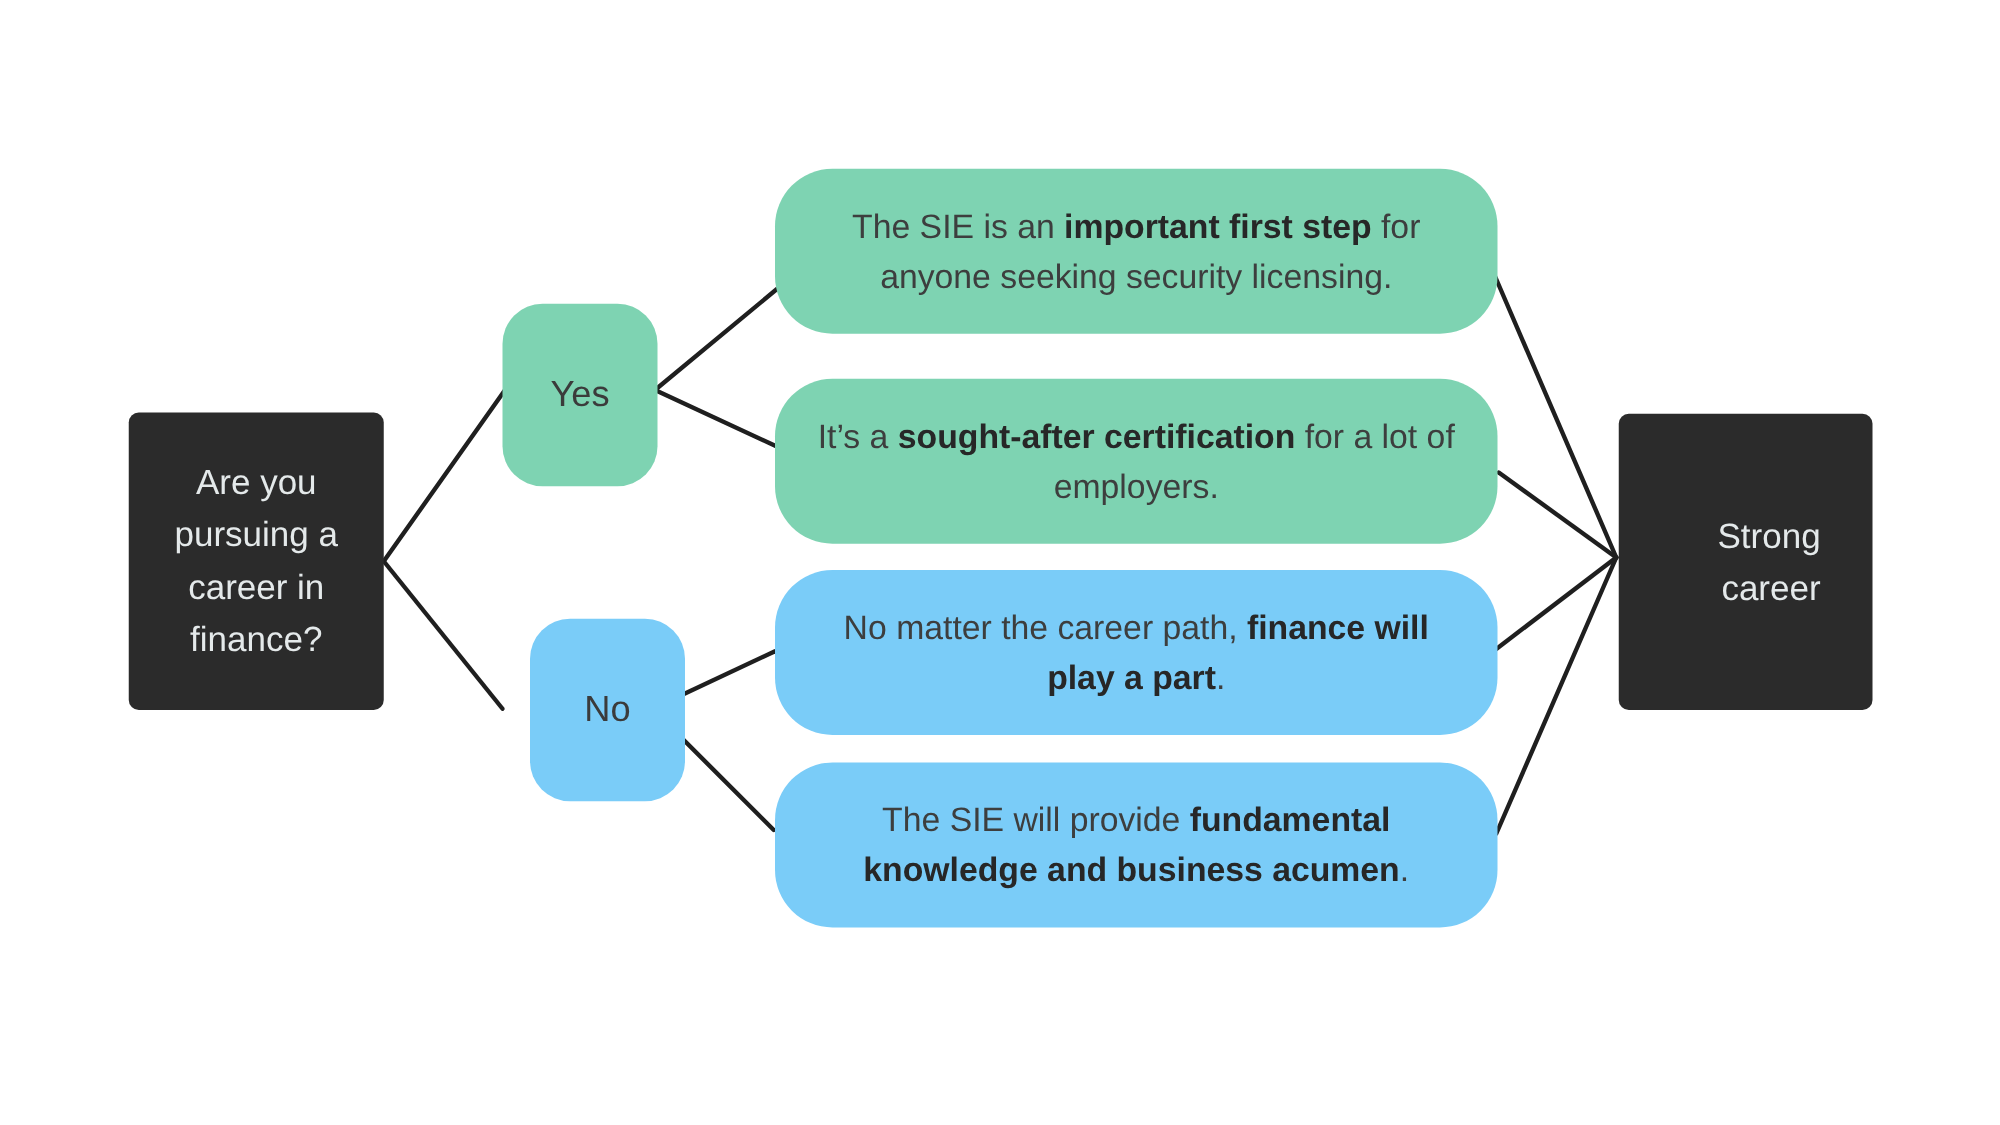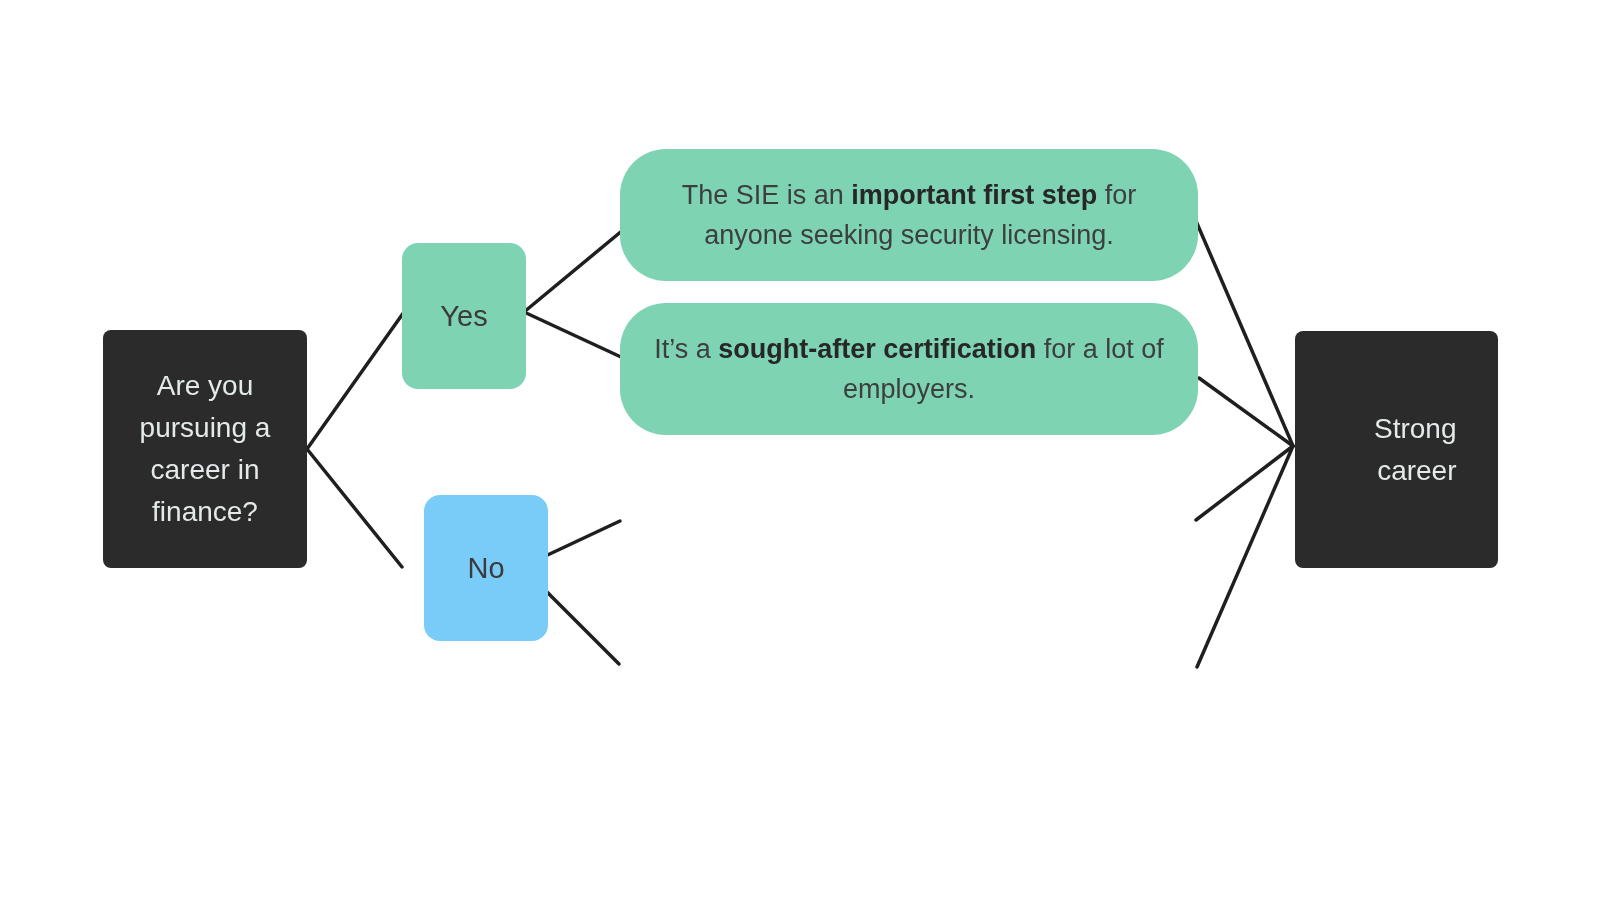--- a/index.html
+++ b/index.html
@@ -46,21 +46,21 @@
     font-size: 28px;
     line-height: 42px;
     font-weight: 400;
   }
   .node-question { left: 103px; top: 330px; width: 204px; height: 238px; }
   .node-question .inner { width: 172px; }
   .node-result { left: 1295px; top: 331px; width: 203px; height: 237px; text-align: right; }
   .node-result .inner { width: 120px; }
   .branch-node {
     width: 124px; height: 146px;
-    border-radius: 16px;
+    border-radius: 32px;
     color: #3b3b3b;
     font-size: 29px;
   }
   .node-yes { left: 402px; top: 243px; background: var(--green); }
   .node-no  { left: 424px; top: 495px; background: var(--blue); }
   .card {
     position: absolute;
     left: 620px; width: 578px; height: 132px;
     border-radius: 46px;
     display: flex; align-items: center; justify-content: center;
@@ -73,21 +73,21 @@
     line-height: 40px;
     color: var(--card-text);
     font-weight: 400;
   }
   .card .card-text b {
     font-weight: 700;
     color: var(--card-text-bold);
   }
   .green-card { background: var(--green); }
   .blue-card  { background: var(--blue); }
-  .card-yes-1 { top: 149px; }
+  .card-yes-1 { top: 135px; }
   .card-yes-2 { top: 303px; }
   .card-no-1  { top: 456px; }
   .card-no-2  { top: 610px; }
 </style>
 </head>
 <body>
 
 <div class="canvas">
 
   <svg class="connectors" viewBox="0 0 1600 900" aria-hidden="true">
@@ -116,19 +116,25 @@
   </div>
 
   <div class="card green-card card-yes-1">
     <p class="card-text"><span>The SIE is an </span><b>important first step</b><span> for anyone seeking security licensing.</span></p>
   </div>
 
   <div class="card green-card card-yes-2">
     <p class="card-text"><span>It’s a </span><b>sought-after certification</b><span> for a lot of employers.</span></p>
   </div>
 
+  <div class="card blue-card card-no-1">
+    <p class="card-text"><span>No matter the career path, </span><b>finance will play a part</b><span>.</span></p>
+  </div>
 
+  <div class="card blue-card card-no-2">
+    <p class="card-text"><span>The SIE will provide </span><b>fundamental knowledge and business acumen</b><span>.</span></p>
+  </div>
 
   <div class="node dark-node node-result">
     <div class="inner">Strong career</div>
   </div>
 
 </div>
 
 </body></html>

